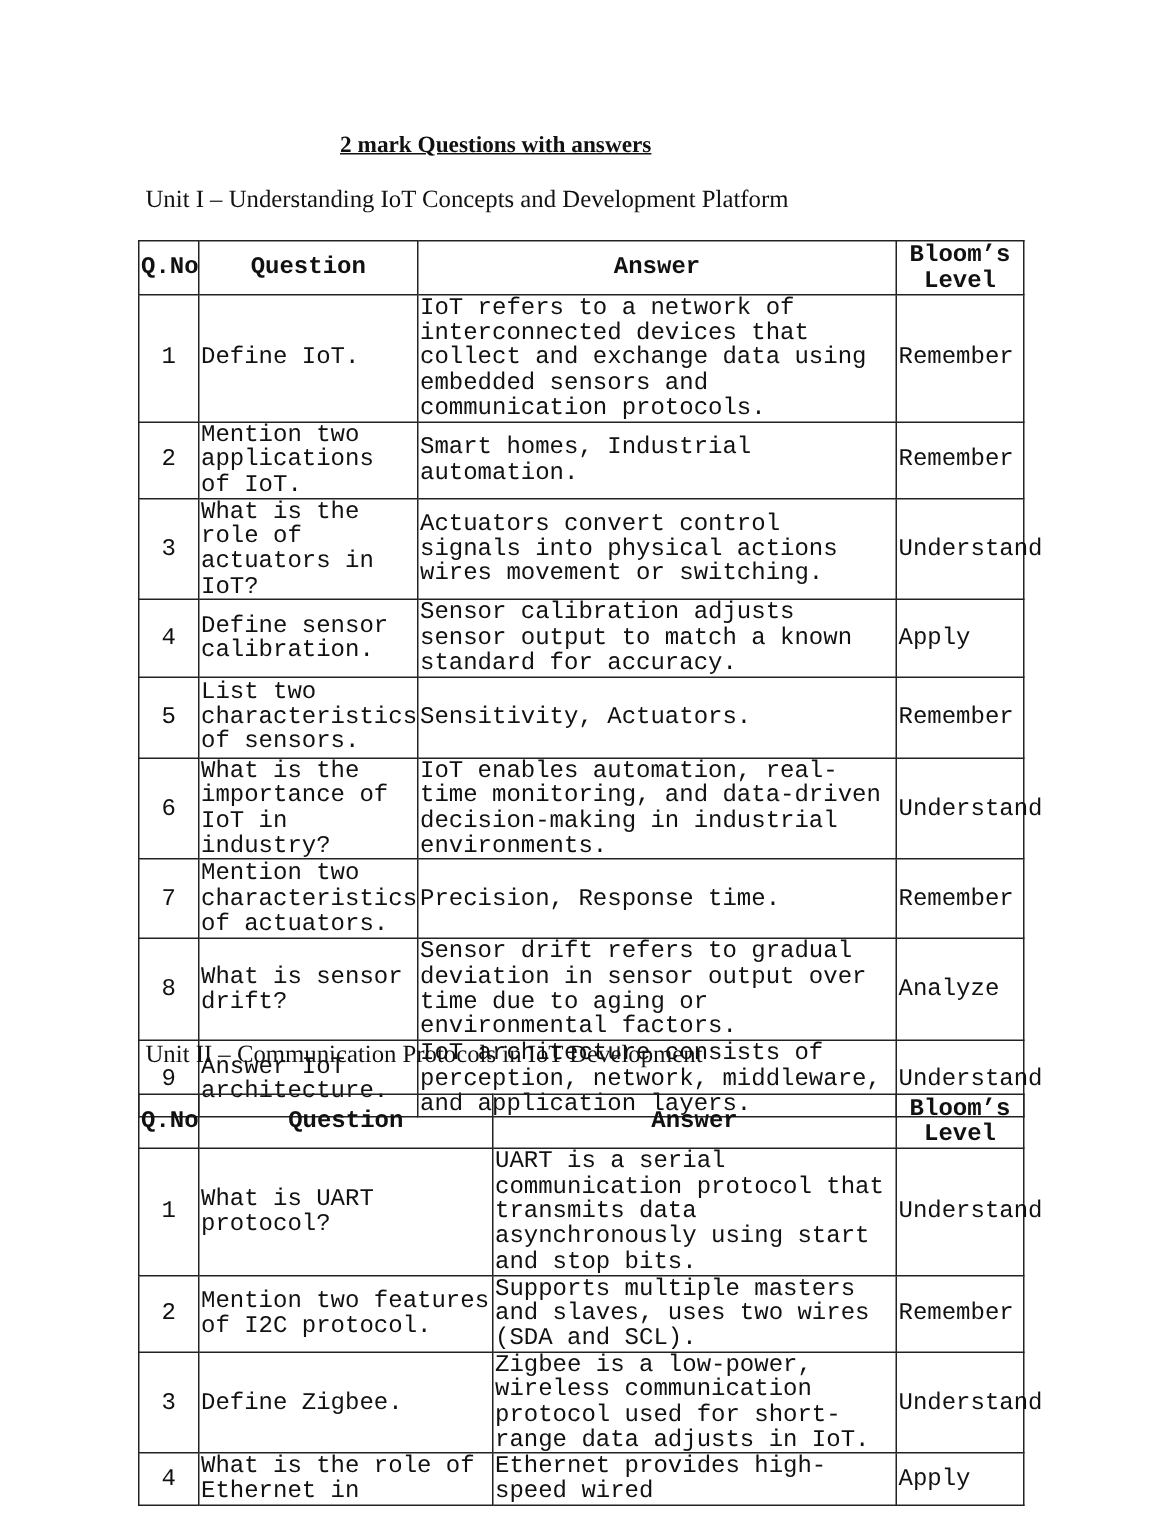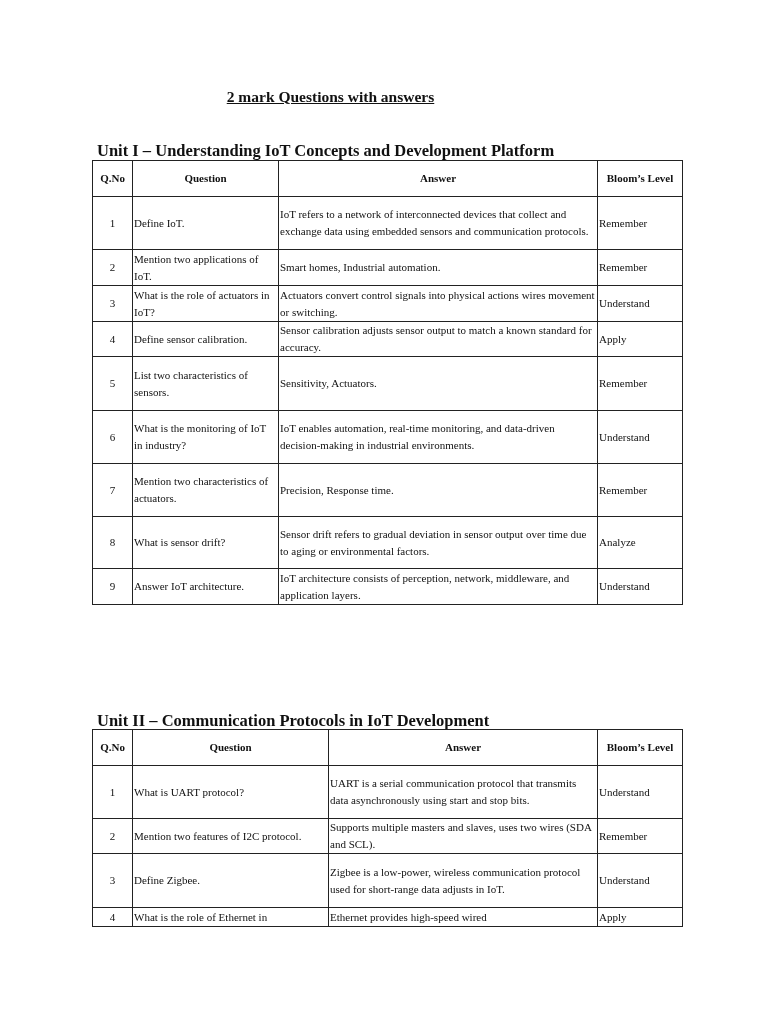--- a/index.html
+++ b/index.html
@@ -5,25 +5,25 @@
   html, body { margin: 0; padding: 0; background: #ffffff; }
   body {
     width: 768px; height: 1024px; position: relative; overflow: hidden;
     font-family: "Liberation Serif", "DejaVu Serif", serif; color: #111;
   }
   .doc-title {
     position: absolute; top: 88px; left: 0; width: 661px; text-align: center;
     font-weight: bold; font-size: 15.5px; text-decoration: underline;
   }
   .unit-heading {
-    position: absolute; left: 97px; font-weight: bold; font-size: 16.5px; margin-top: 18px;
+    position: absolute; left: 97px; font-weight: normal; font-size: 16.5px;
   }
   table.qa {
     position: absolute; left: 92px; border-collapse: collapse; table-layout: fixed;
-    font-size: 11px; line-height: 16.7px;
+    font-size: 16px; line-height: 16.7px; font-family: Liberation Mono, monospace;
   }
   table.qa td, table.qa th {
     border: 1px solid #222; padding: 0 1px; vertical-align: middle;
   }
   table.qa th { font-weight: bold; text-align: center; }
   td.qno { text-align: center; }
   td.q, td.a, td.b { text-align: left; }
 </style>
 </head>
 <body>
@@ -73,21 +73,21 @@
         <td class="b">Apply</td>
       </tr>
       <tr style="height: 54px;">
         <td class="qno">5</td>
         <td class="q">List two characteristics of sensors.</td>
         <td class="a">Sensitivity, Actuators.</td>
         <td class="b">Remember</td>
       </tr>
       <tr style="height: 53px;">
         <td class="qno">6</td>
-        <td class="q">What is the monitoring of IoT in industry?</td>
+        <td class="q">What is the importance of IoT in industry?</td>
         <td class="a">IoT enables automation, real-time monitoring, and data-driven decision-making in industrial environments.</td>
         <td class="b">Understand</td>
       </tr>
       <tr style="height: 53px;">
         <td class="qno">7</td>
         <td class="q">Mention two characteristics of actuators.</td>
         <td class="a">Precision, Response time.</td>
         <td class="b">Remember</td>
       </tr>
       <tr style="height: 52px;">

